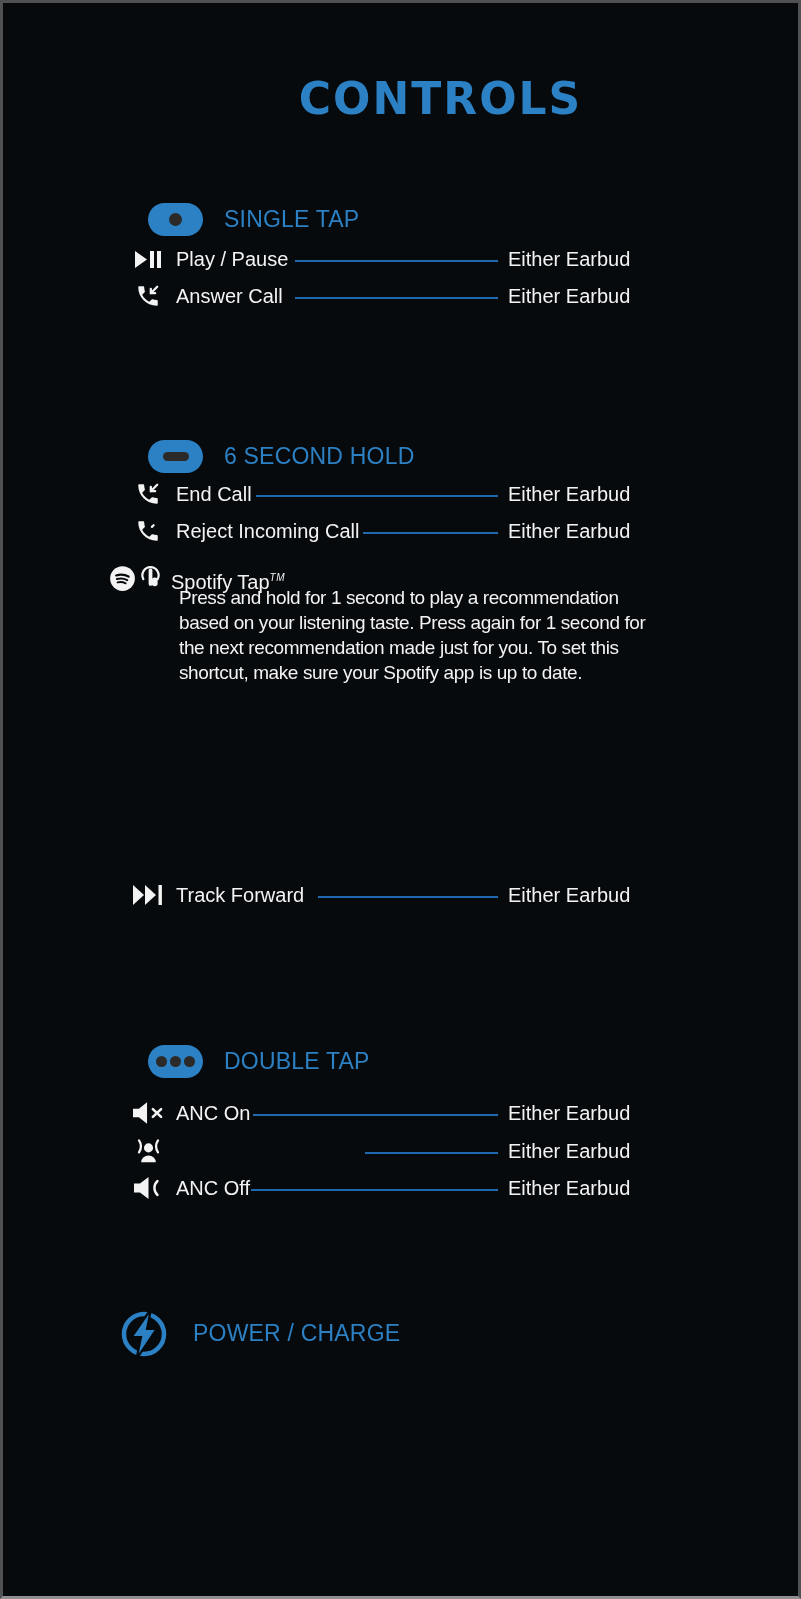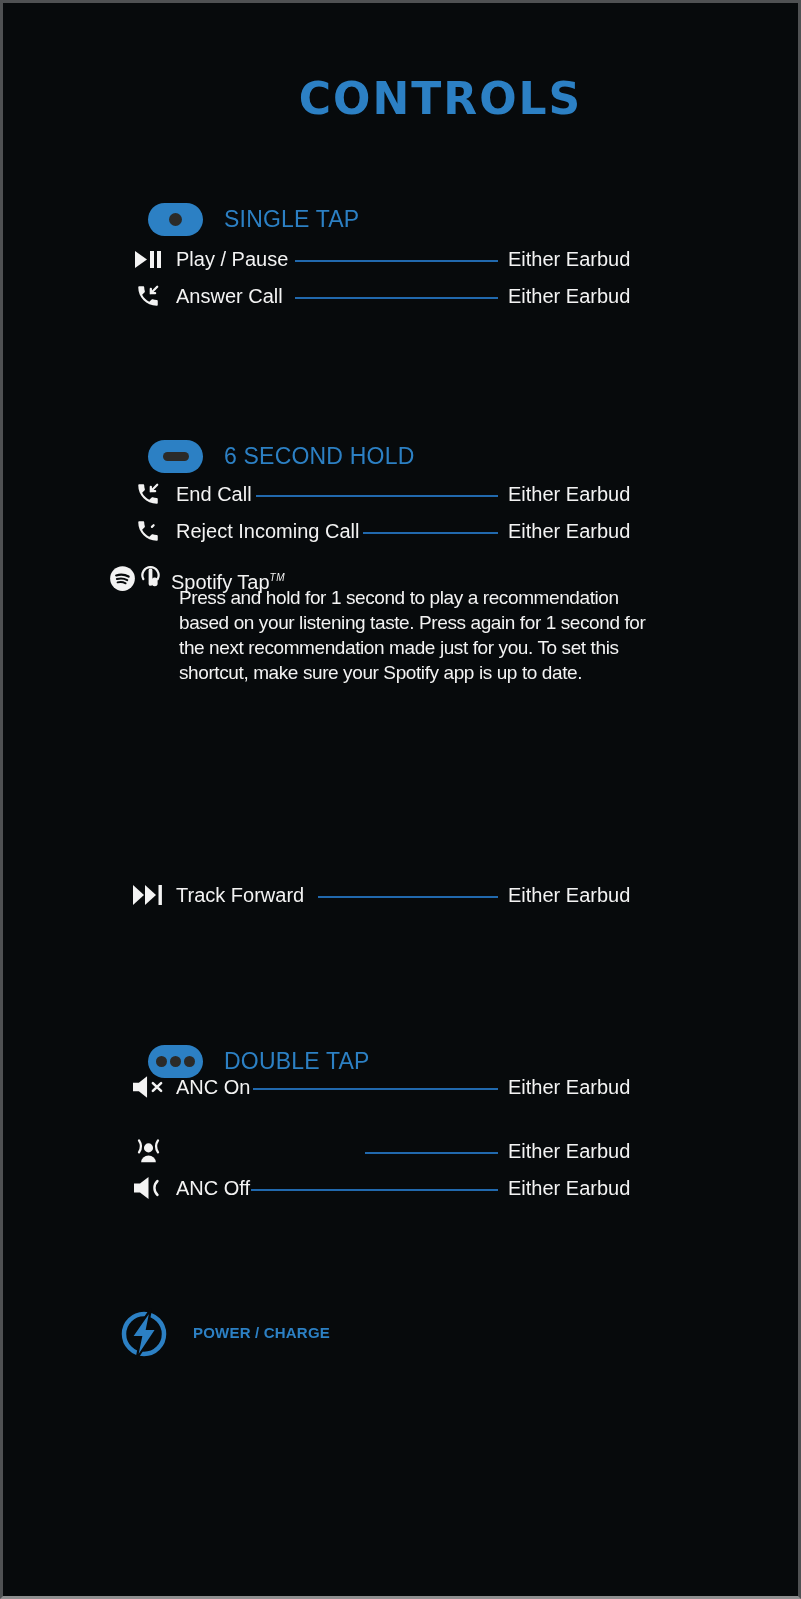--- a/index.html
+++ b/index.html
@@ -63,21 +63,21 @@
   }
   .para{
     position:absolute;
     font-size:19px;line-height:25px;letter-spacing:-0.4px;
     color:var(--text);
   }
   .power-head{position:absolute;left:0;width:100%;height:54px;}
   .bolt-wrap{position:absolute;left:115px;top:0;width:52px;height:56px;}
   .power-label{
     position:absolute;left:190px;top:0;line-height:54px;
-    font-size:15px;color:var(--accent);letter-spacing:0.2px;white-space:nowrap;font-weight:bold;
+    font-size:23px;color:var(--accent);letter-spacing:0.2px;white-space:nowrap;
   }
   svg{display:block;}
 </style>
 </head>
 <body>
 
 <div class="page">
 
   <div class="title">CONTROLS</div>
 
@@ -181,21 +181,21 @@
 
   <div class="sec-head" style="top:1042px">
     <span class="pill" style="gap:3px">
         <span class="pdot sm"></span>
         <span class="pdot sm"></span>
         <span class="pdot sm"></span>
       </span>
     <span class="sec-label">DOUBLE TAP</span>
   </div>
 
-  <div class="row" style="top:1069px">
+  <div class="row" style="top:1095px">
     <span class="ricon">
       <svg width="31" height="22" viewBox="0 0 32 22">
           <path fill="#f3f3f3" d="M0 6.5 h6 l8.5 -6.5 v22 l-8.5 -6.5 h-6 z"></path>
           <path fill="none" stroke="#f3f3f3" stroke-width="2.6" stroke-linecap="round" d="M20.5 7 l8.5 8 M29 7 l-8.5 8"></path>
         </svg>
     </span>
     <span class="rlabel">ANC On</span>
     <span class="rline" style="left:250px;width:245px"></span>
     <span class="rtarget">Either Earbud</span>
   </div>

